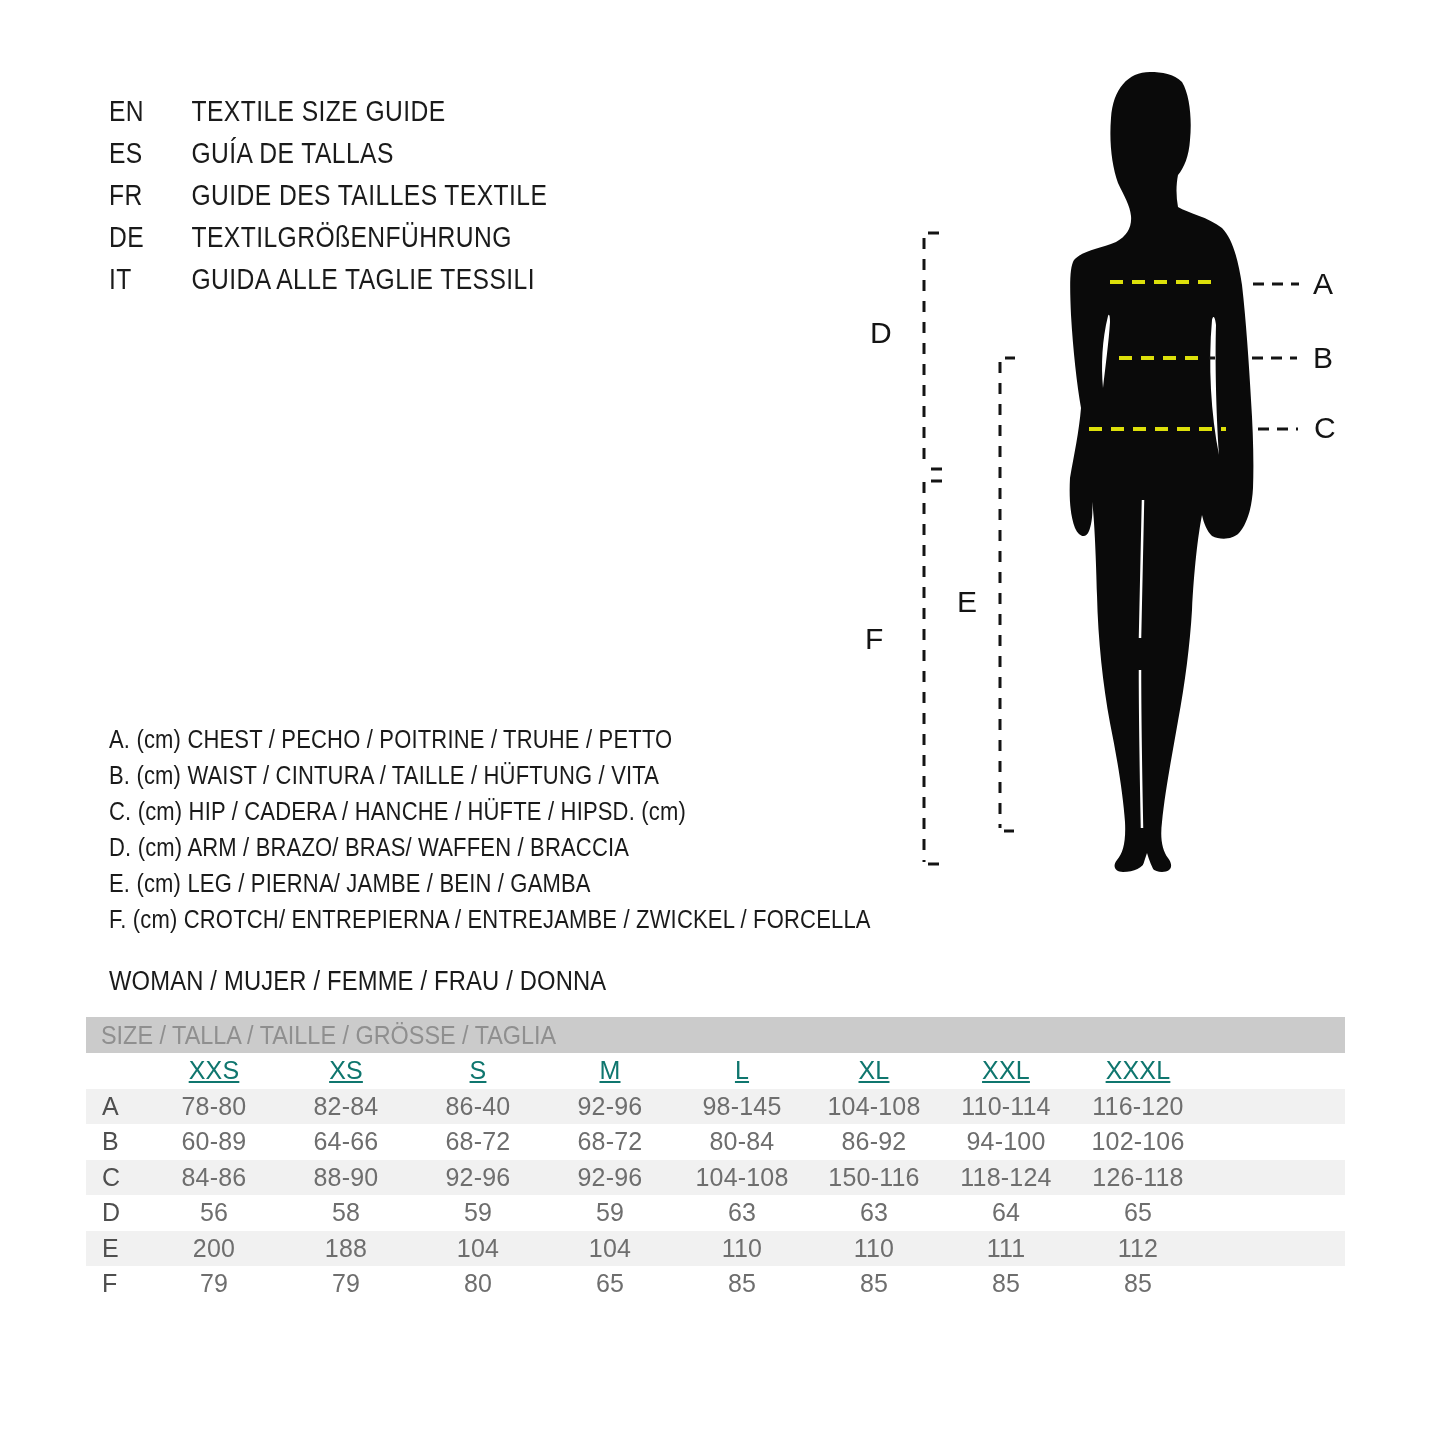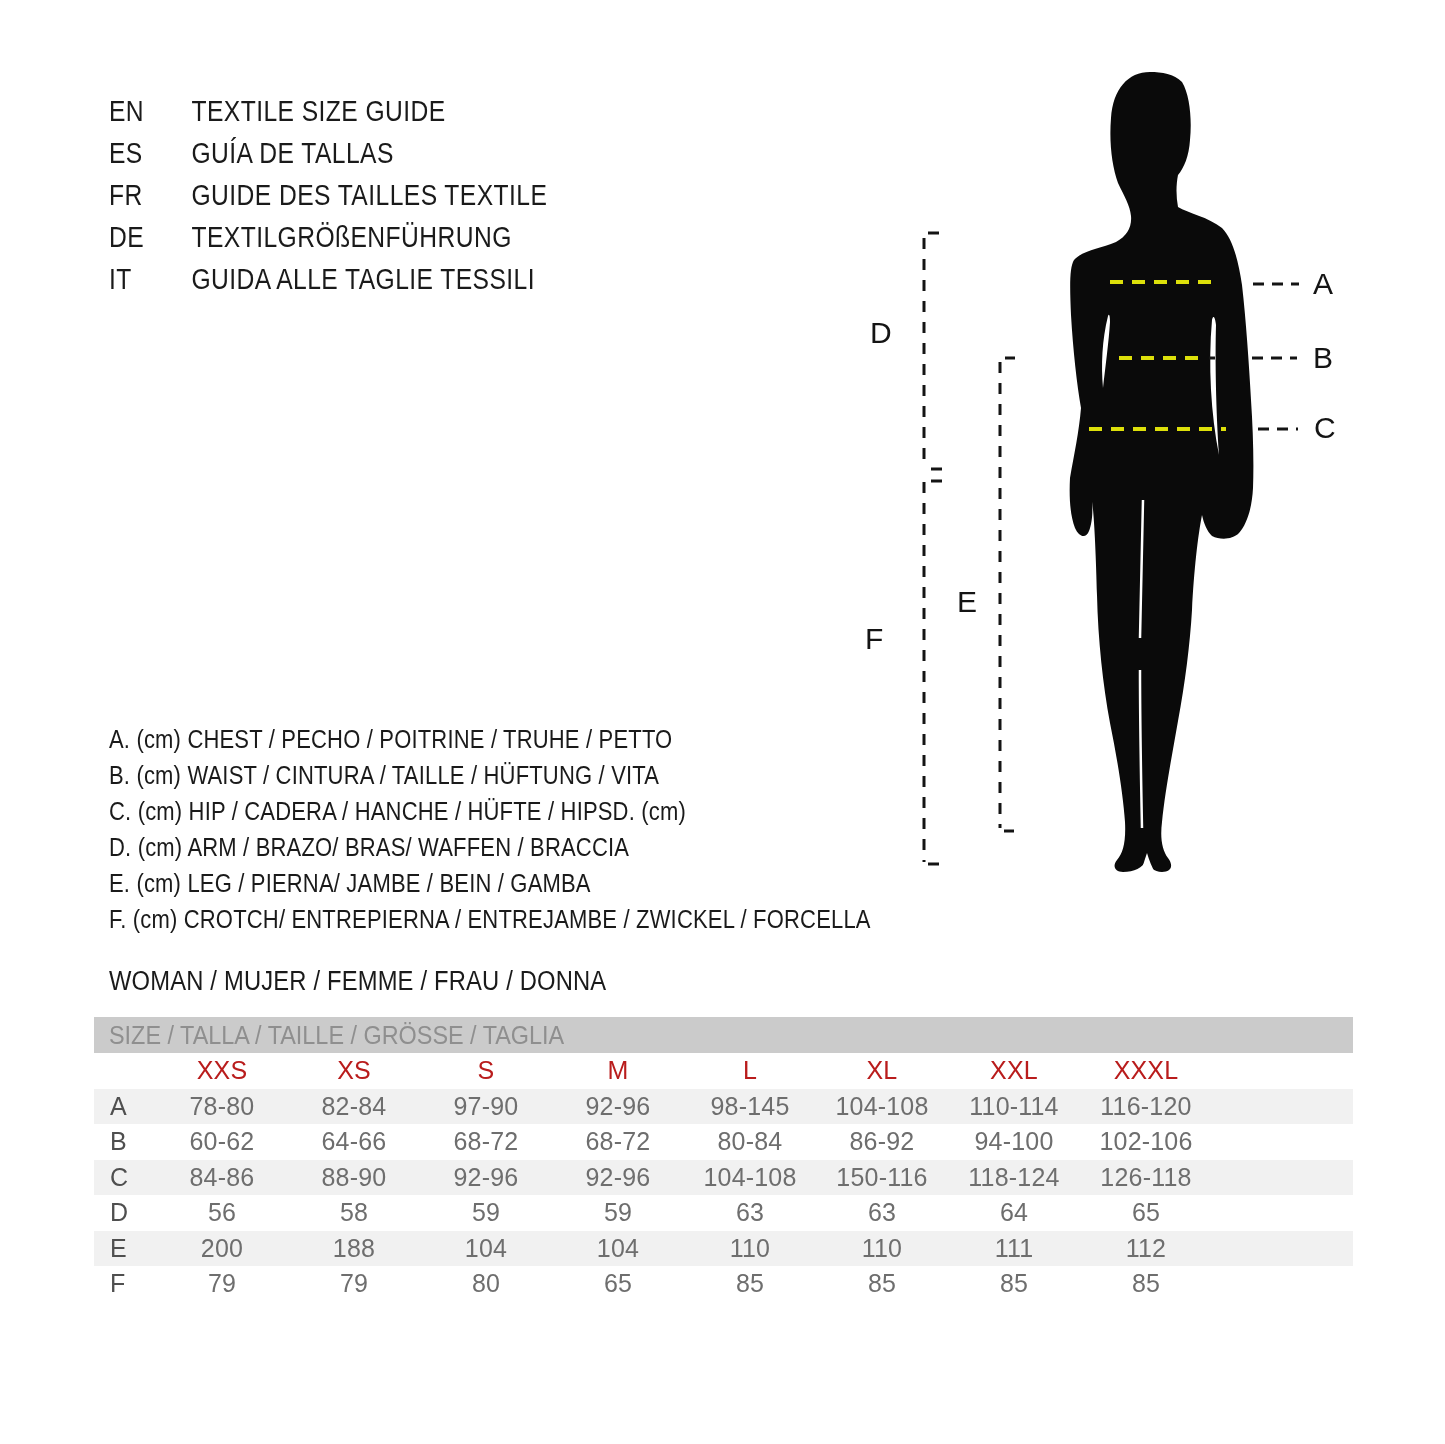--- a/index.html
+++ b/index.html
@@ -61,21 +61,21 @@
     color: #141414;
   }
   .fig-label-a { left: 1307px; top: 268px; }
   .fig-label-b { left: 1307px; top: 342px; }
   .fig-label-c { left: 1308px; top: 412px; }
   .fig-label-d { left: 864px;  top: 317px; }
   .fig-label-e { left: 951px;  top: 586px; }
   .fig-label-f { left: 859px;  top: 623px; }
 
   
-  .table-wrap { position: absolute; left: 88px; top: 1017px; width: 1259px; }
+  .table-wrap { position: absolute; left: 80px; top: 1017px; width: 1259px; }
   .table-header-bar {
     height: 36px;
     background: #cbcbcb;
     color: #8f8f8f;
     font-size: 26px;
     line-height: 37px;
     padding-left: 15px;
     white-space: nowrap;
   }
   .table-header-bar span { display: inline-block; transform: scaleX(0.9); transform-origin: 0 0; }
@@ -84,21 +84,21 @@
   .size-table th, .size-table td {
     padding: 0;
     font-weight: normal;
     font-size: 25px;
     text-align: center;
     color: #6e6e6e;
     letter-spacing: 0.2px;
   }
   .size-table th.row-label { text-align: left; padding-left: 16px; color: #4f4f4f; }
   .size-table tr.stripe { background: #f1f1f1; }
-  .size-table tr.sizes-row td { color: #b91c1c; }
+  .size-table tr.sizes-row td { color: #0f766e; text-decoration: underline; }
 </style>
 </head>
 <body>
 
 <div class="canvas">
 
   <div class="lang-block">
     <div class="lang-row">
       <span class="lang-code">EN</span>
       <span class="lang-title">TEXTILE SIZE GUIDE</span>
@@ -228,31 +228,31 @@
         <td>L</td>
         <td>XL</td>
         <td>XXL</td>
         <td>XXXL</td>
         <td></td>
       </tr>
       <tr class="stripe">
         <th class="row-label">A</th>
         <td>78-80</td>
         <td>82-84</td>
-        <td>97-90</td>
+        <td>86-40</td>
         <td>92-96</td>
         <td>98-145</td>
         <td>104-108</td>
         <td>110-114</td>
         <td>116-120</td>
         <td></td>
       </tr>
       <tr>
         <th class="row-label">B</th>
-        <td>60-62</td>
+        <td>60-89</td>
         <td>64-66</td>
         <td>68-72</td>
         <td>68-72</td>
         <td>80-84</td>
         <td>86-92</td>
         <td>94-100</td>
         <td>102-106</td>
         <td></td>
       </tr>
       <tr class="stripe">

